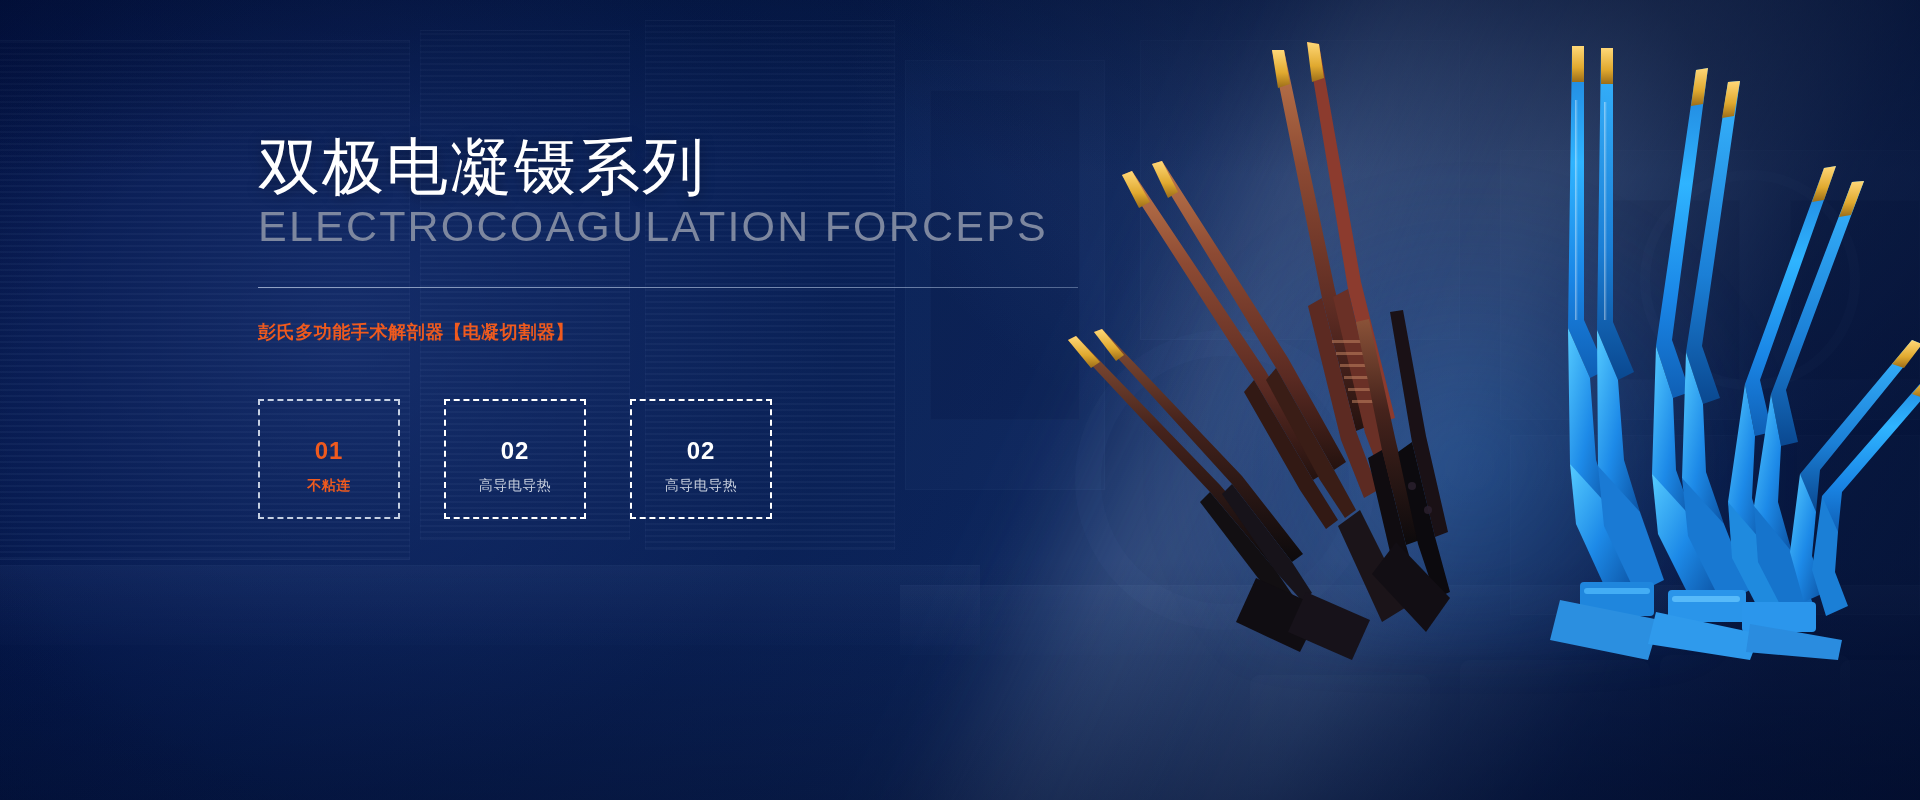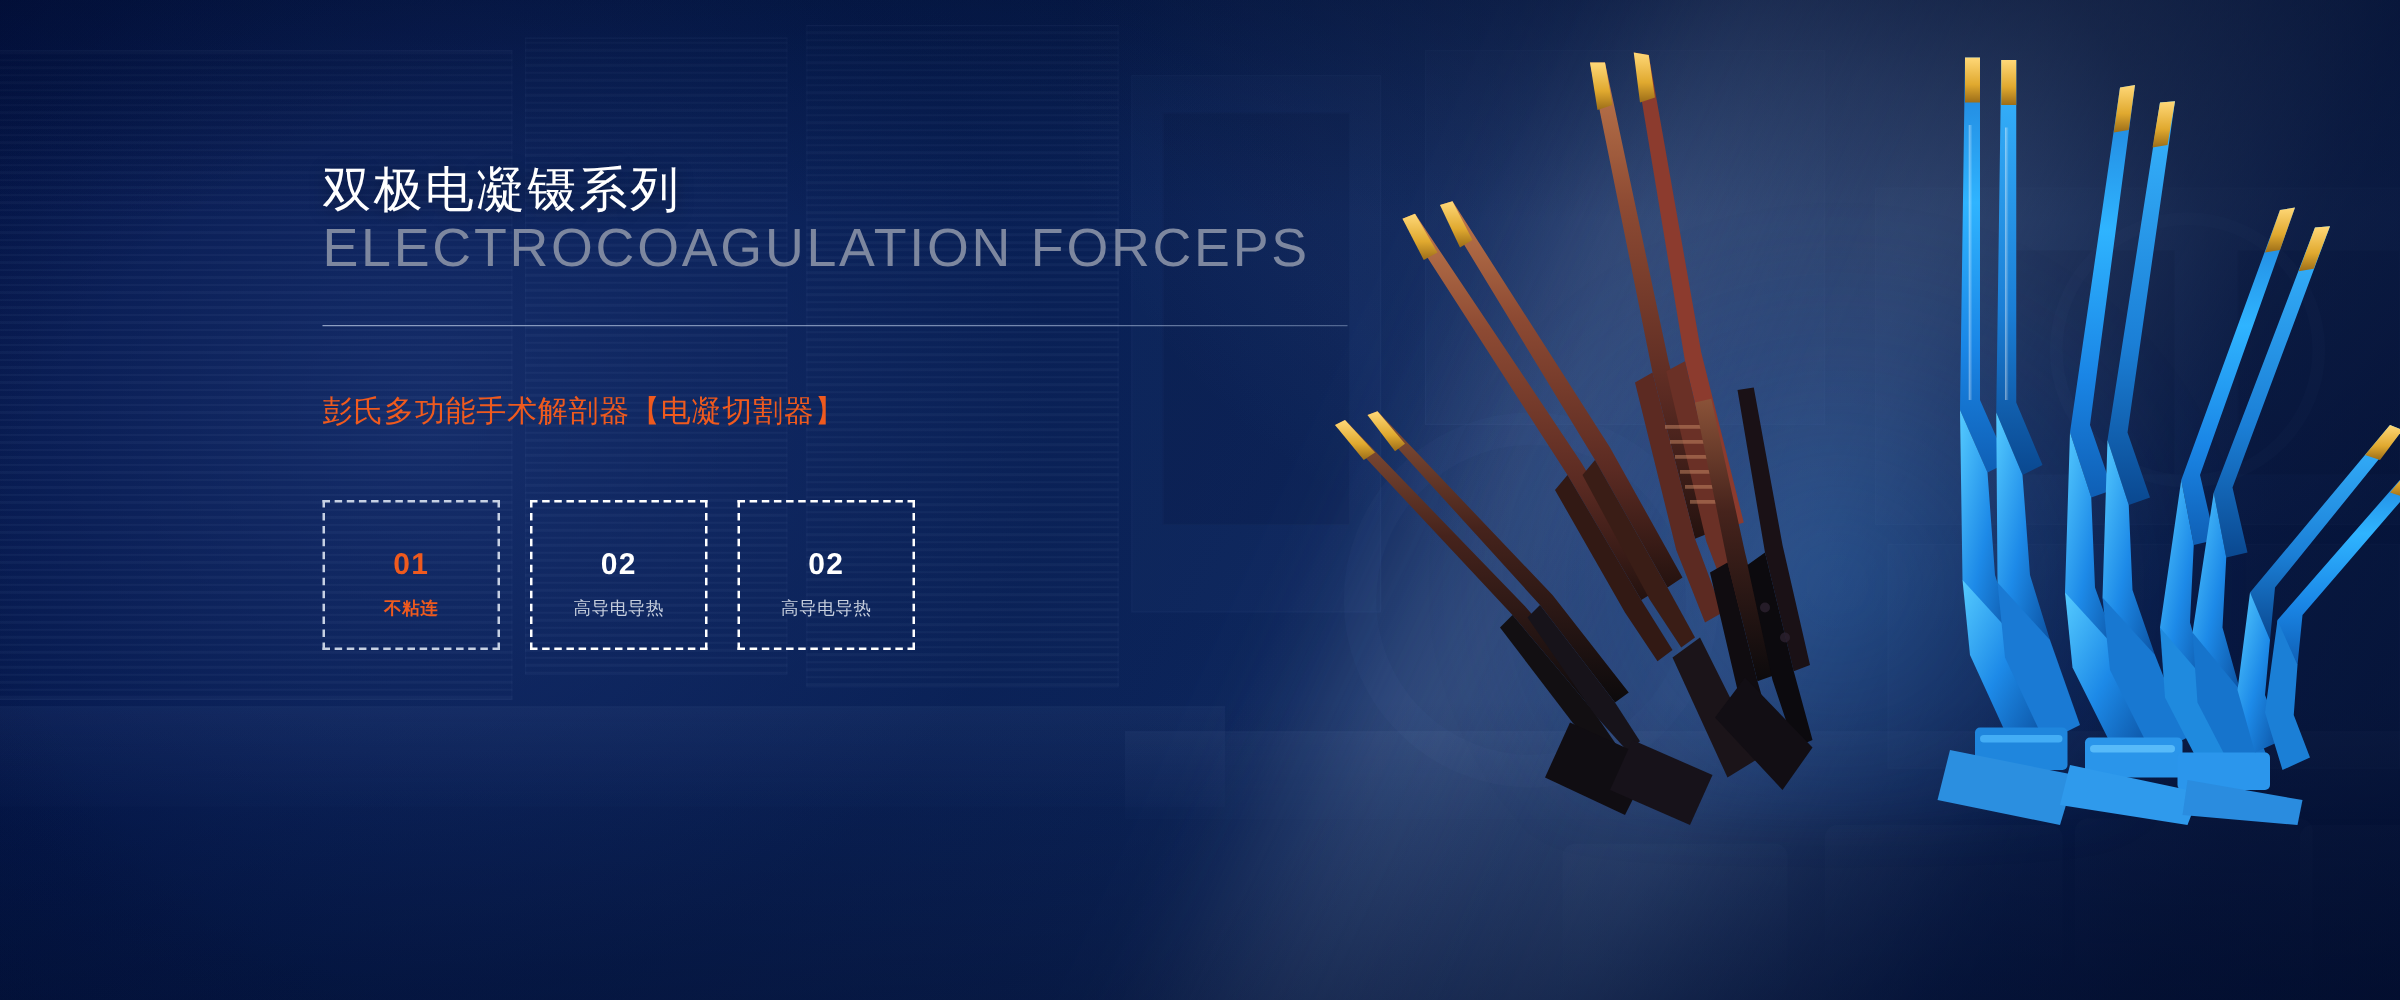--- a/index.html
+++ b/index.html
@@ -91,21 +91,21 @@
 
   
   .content {
     position:absolute;
     left:258px; top:130px;
     width:840px;
     z-index:6;
   }
 
   .title-cn {
-    font-size:39px;
+    font-size:62px;
     line-height:1.18;
     color:#ffffff;
     font-weight:400;
     letter-spacing:2px;
     text-shadow:0 2px 14px rgba(0,0,0,0.35);
   }
 
   .title-en {
     font-size:43px;
     line-height:1.1;
@@ -115,33 +115,33 @@
     white-space:nowrap;
   }
 
   .divider {
     margin-top:37px;
     width:820px; height:1px;
     background:linear-gradient(90deg, rgba(190,205,230,0.72) 0%, rgba(180,198,228,0.60) 70%, rgba(170,190,222,0.42) 100%);
   }
 
   .subtitle {
-    margin-top:52px;
-    font-size:24px;
+    margin-top:32px;
+    font-size:18px;
     line-height:1.4;
     color:#ef5a1e;
-    font-weight:400;
+    font-weight:700;
     letter-spacing:0.6px;
   }
 
   
   .boxes {
     margin-top:53px;
     display:flex;
-    gap:24px;
+    gap:44px;
   }
 
   .fbox {
     width:142px;
     height:120px;
     border:2px dashed #ffffff;
     display:flex;
     flex-direction:column;
     align-items:center;
     justify-content:center;

